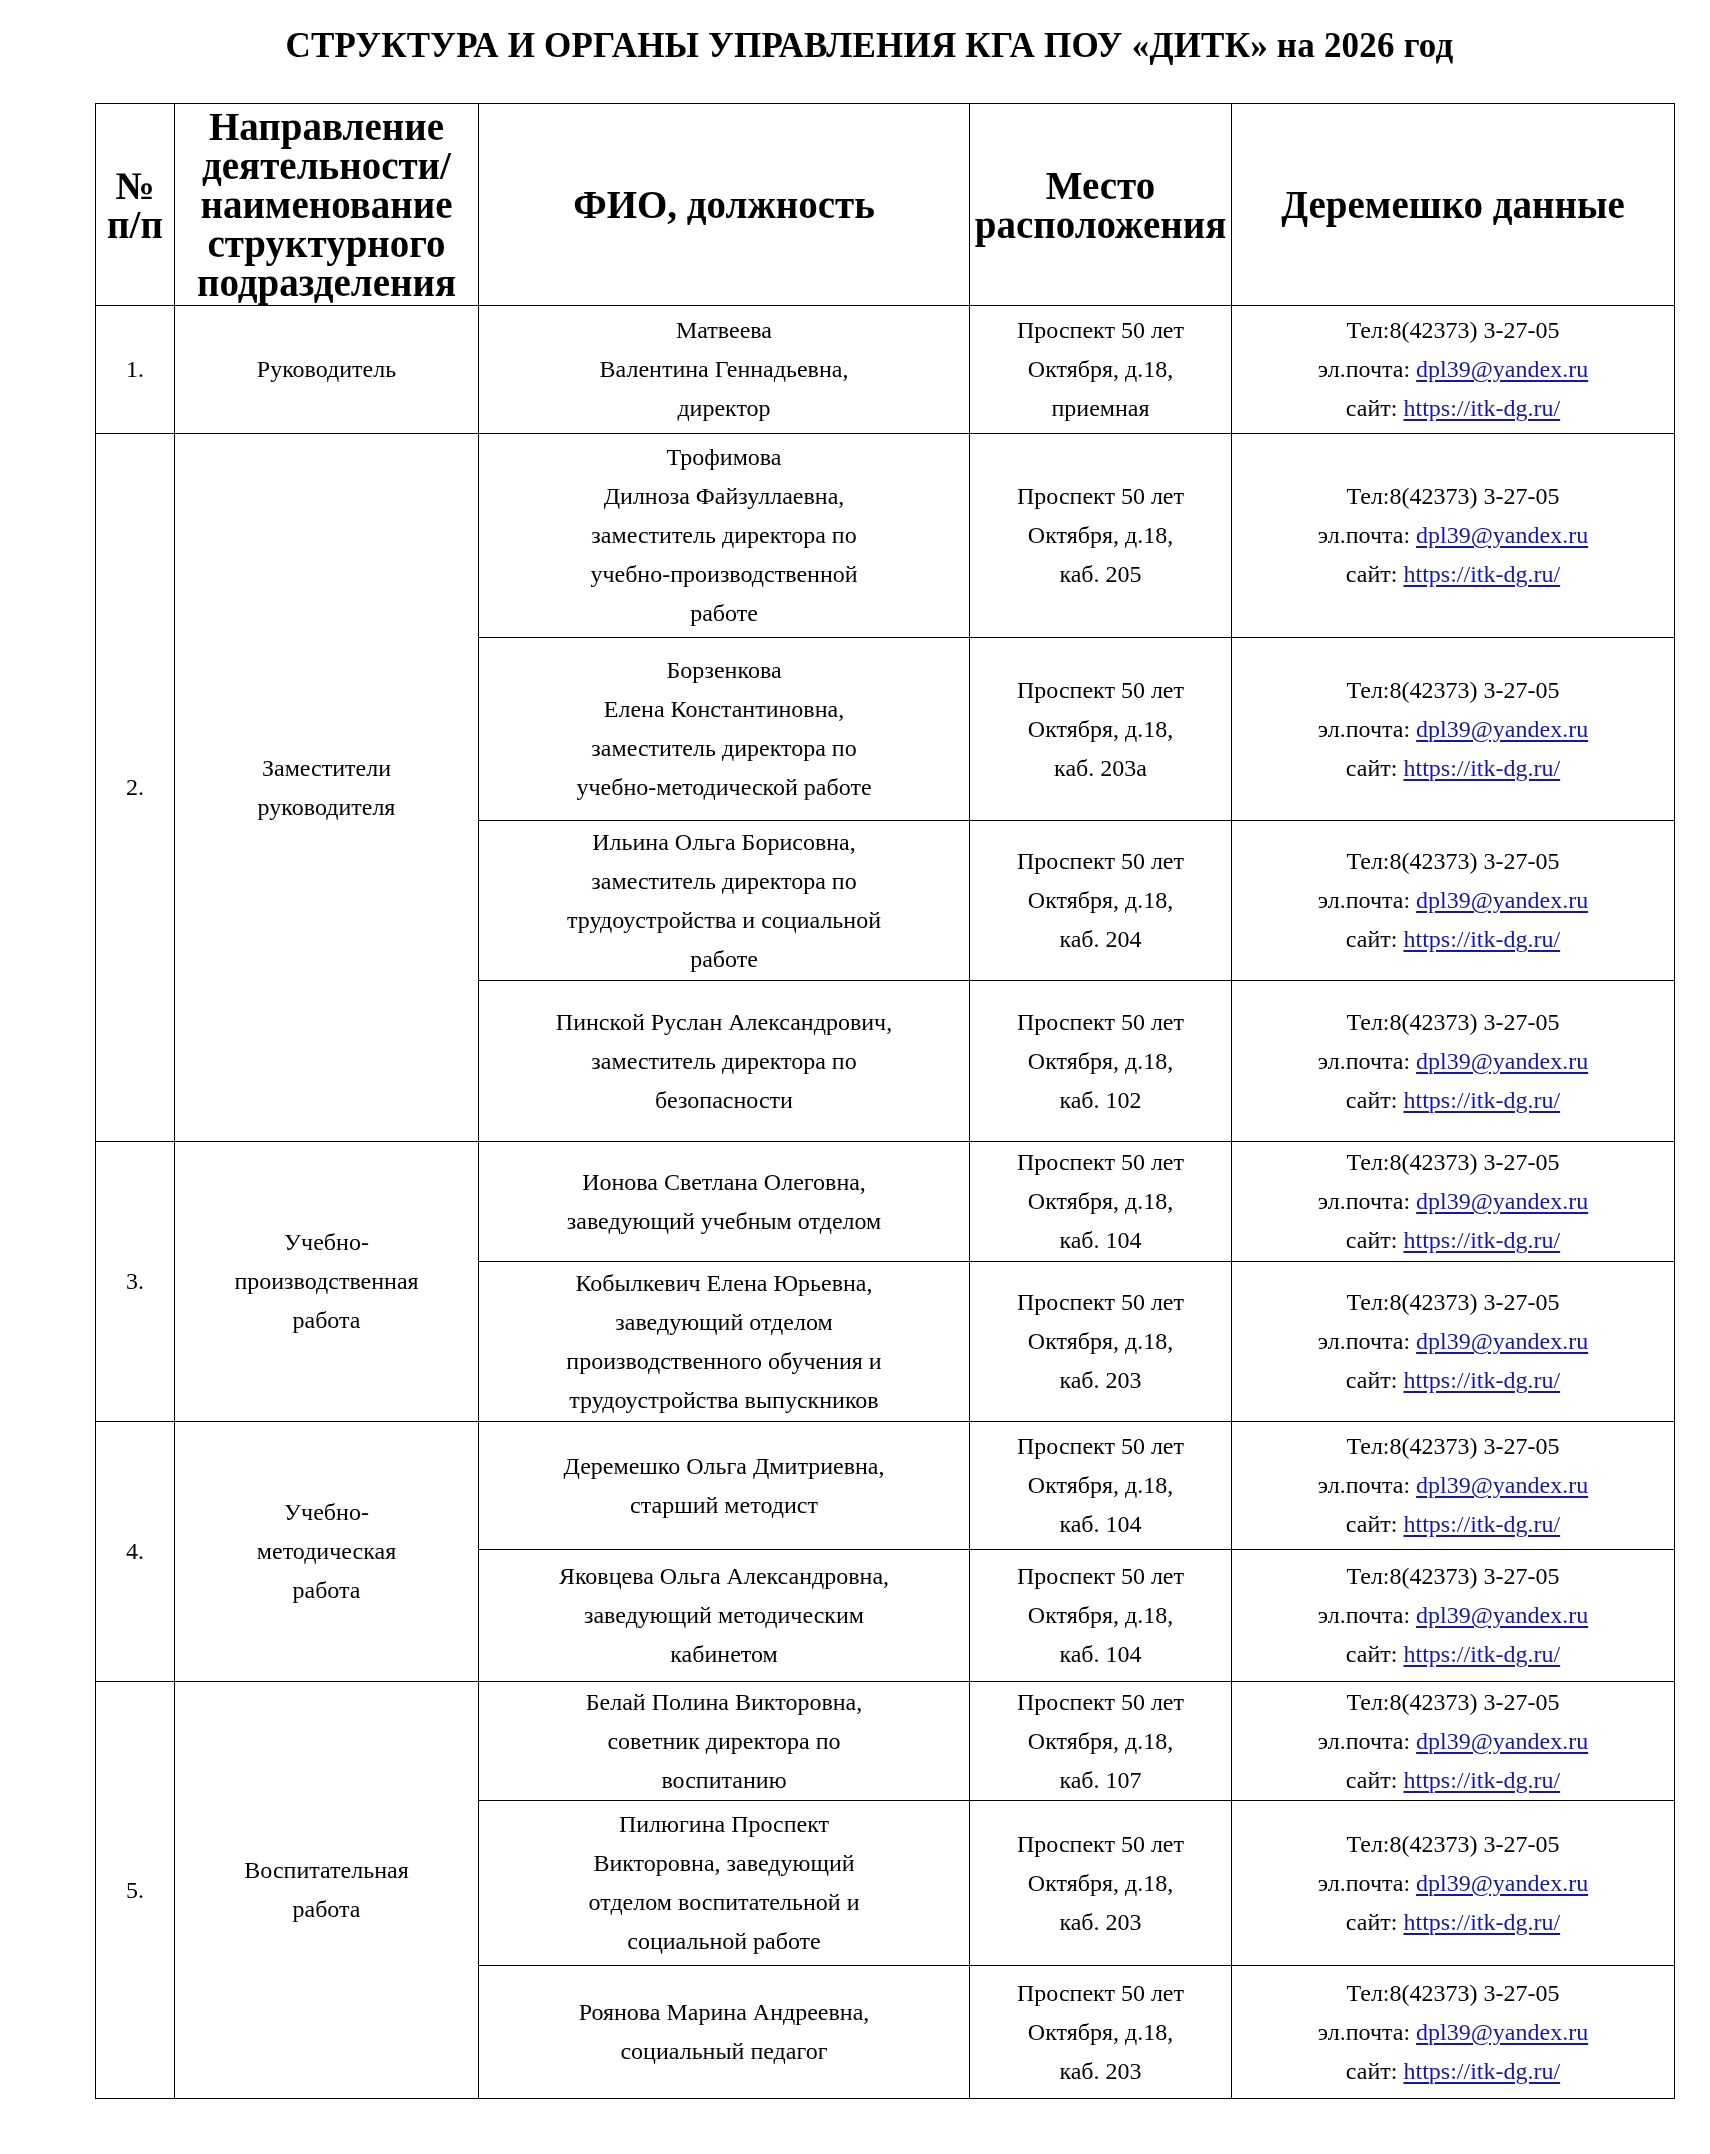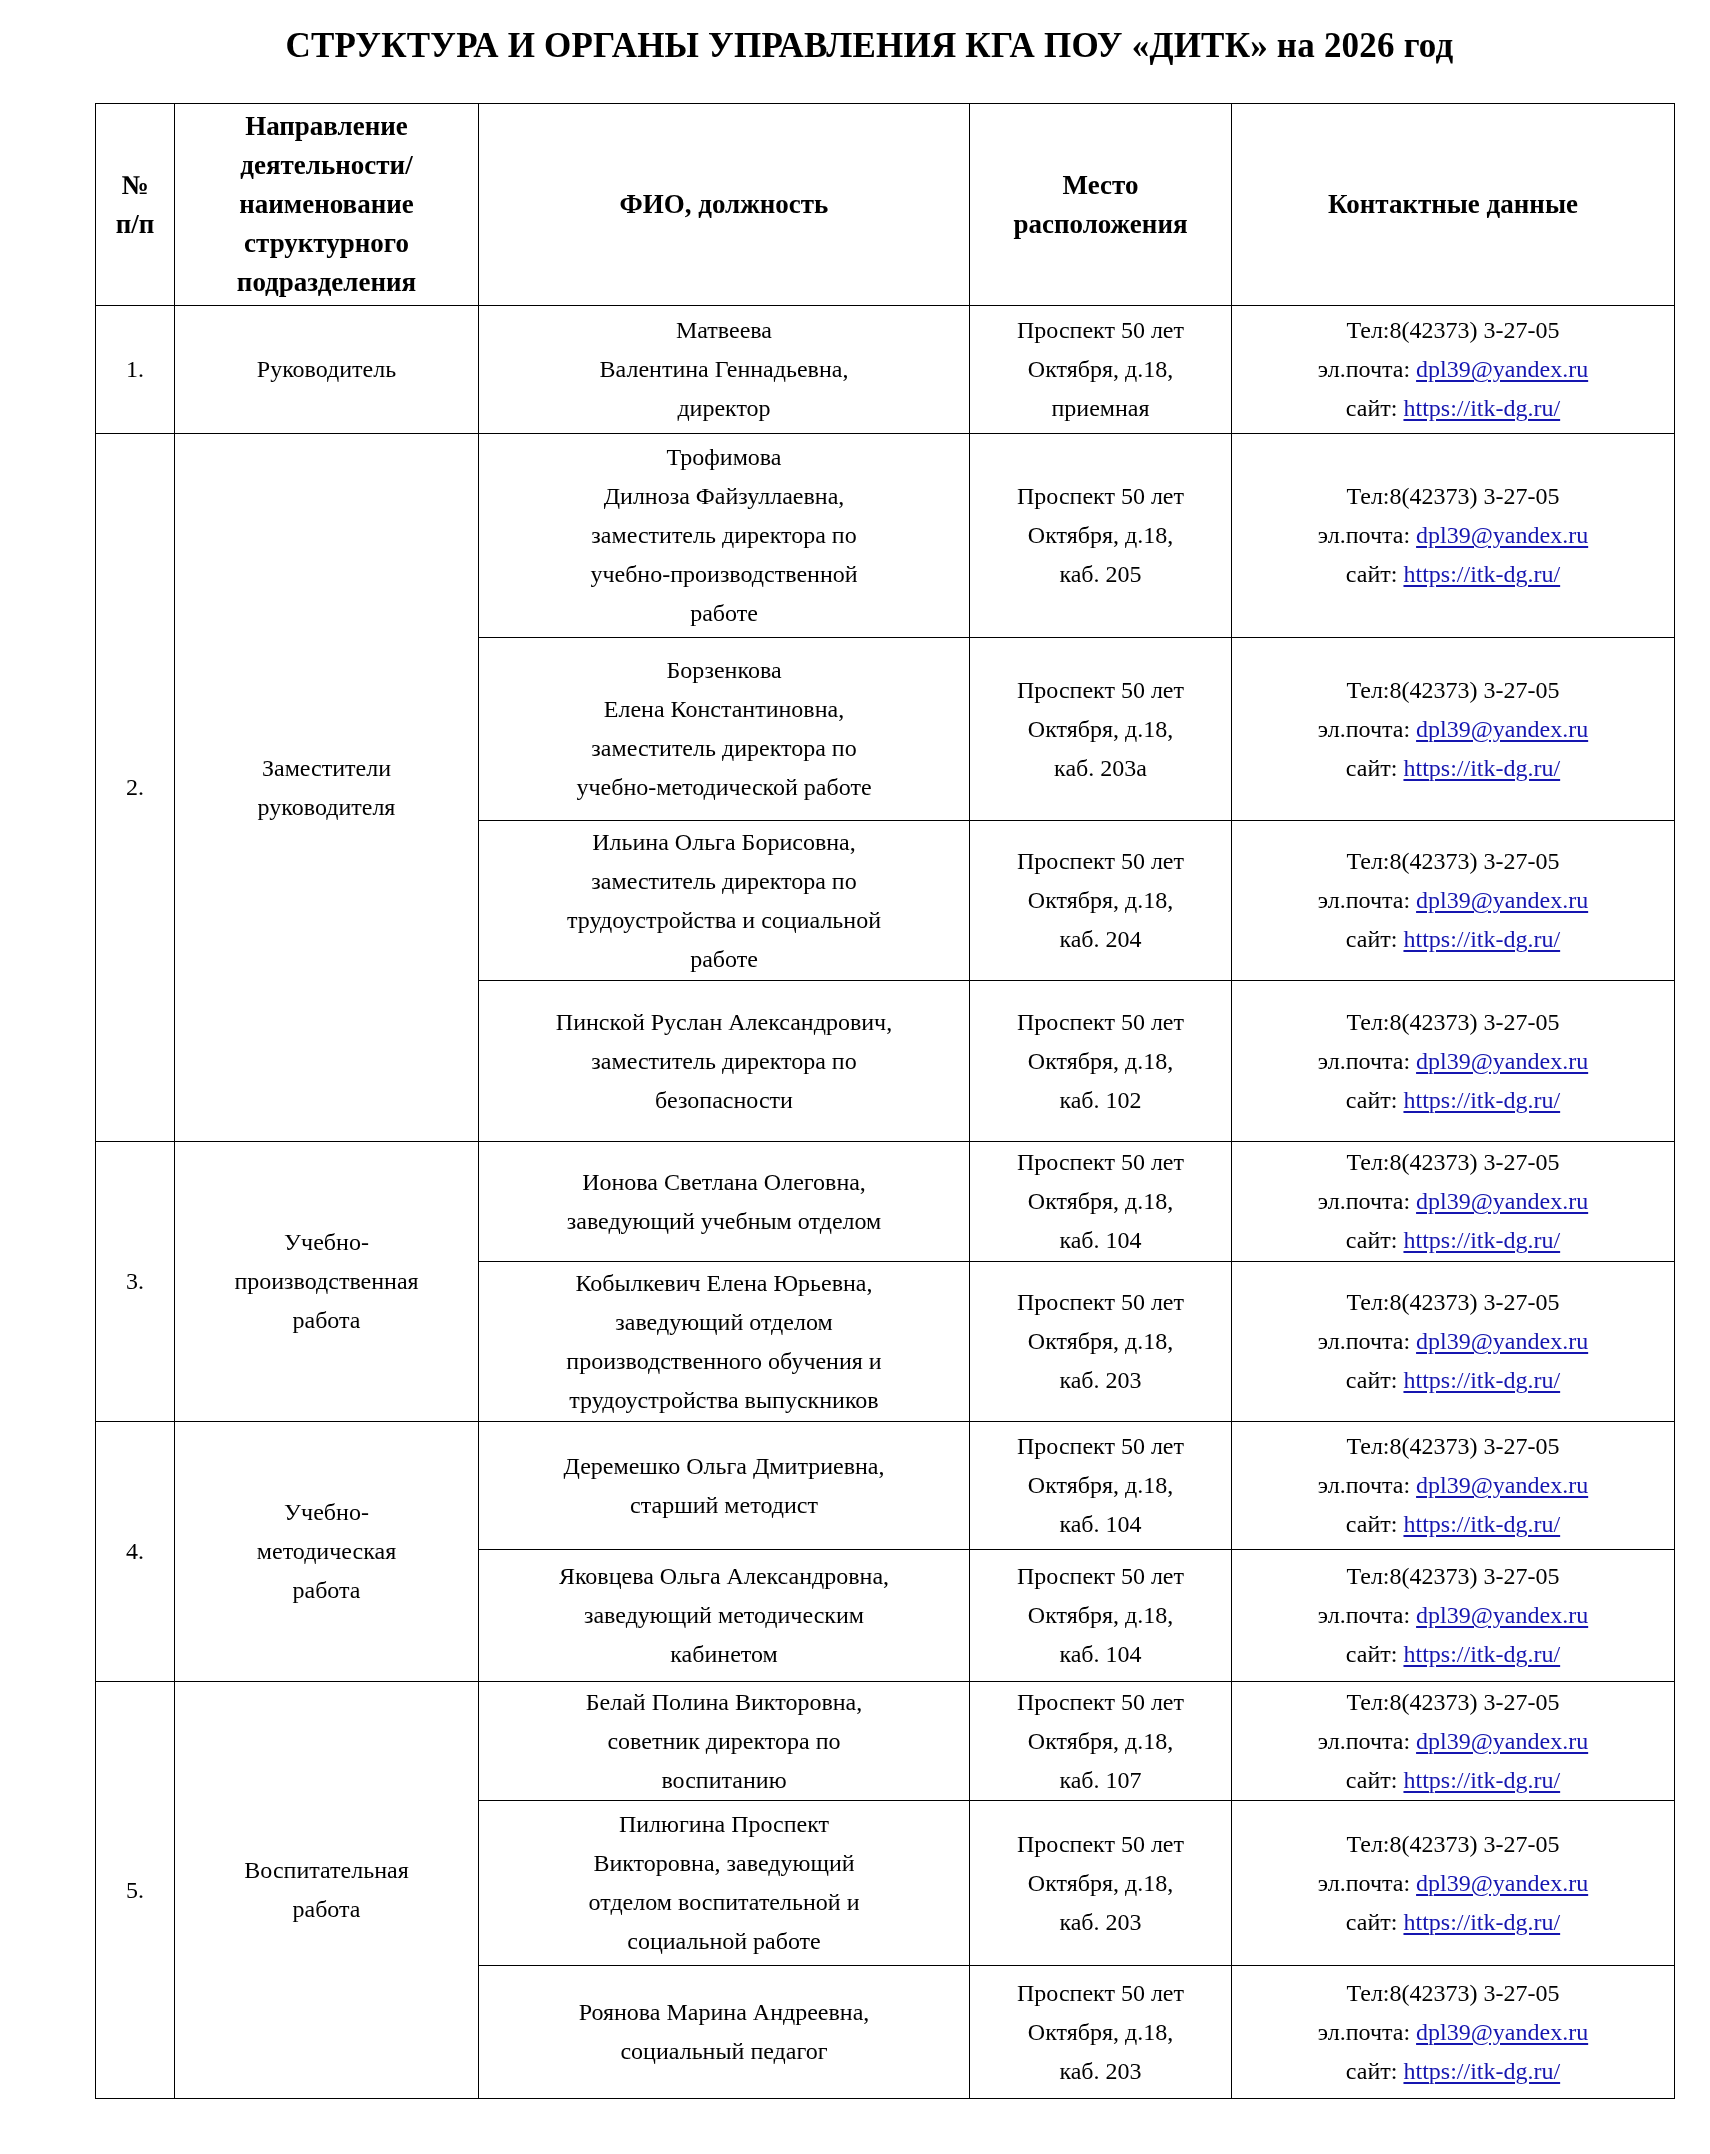--- a/index.html
+++ b/index.html
@@ -18,21 +18,21 @@
     position: absolute; left: 95px; top: 103px;
     width: 1580px; border-collapse: collapse; table-layout: fixed;
   }
   table.main td, table.main th {
     border: 1.8px solid #000;
     padding: 0 1.8px;
     font-size: 24px; line-height: 39px;
     text-align: center; vertical-align: middle;
     font-weight: normal;
   }
-  table.main thead th { font-weight: bold; font-size: 27px; line-height: 39px; }
+  table.main thead th { font-weight: bold; font-size: 39px; line-height: 39px; }
   table.main thead tr { height: 202px; }
   .c-num { width: 79px; }
   .c-dir { width: 304px; }
   .c-fio { width: 491px; }
   .c-loc { width: 262px; }
   .c-con { width: auto; }
   td.contact { text-align: left; padding-left: 1.8px; }
   .contact-line { display: block; white-space: nowrap; }
   a.link { color: #1515b0; text-decoration-thickness: 1.8px; text-underline-offset: 2.7px; }
   .line { display: block; }
@@ -64,21 +64,21 @@
           <span class="line">подразделения</span>
         </th>
       <th>
           <span class="line">ФИО, должность</span>
         </th>
       <th>
           <span class="line">Место</span>
           <span class="line">расположения</span>
         </th>
       <th>
-          <span class="line">Контактные данные</span>
+          <span class="line">Деремешко данные</span>
         </th>
     </tr>
   </thead>
   <tbody id="table-body">
       <tr style="height: 128px;">
         <td rowspan="1">1.</td>
         <td rowspan="1">
           <span class="line">Руководитель</span>
         </td>
         <td>

